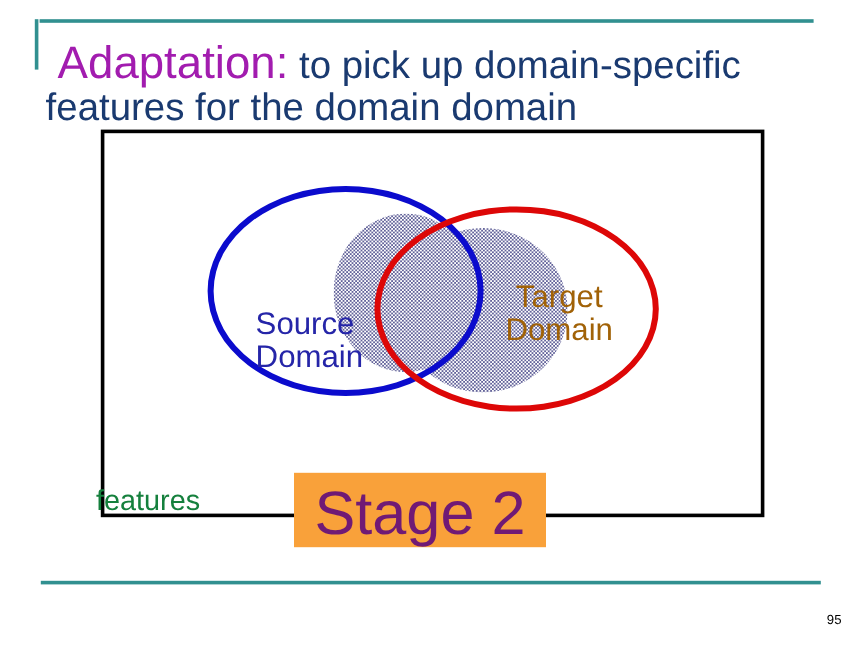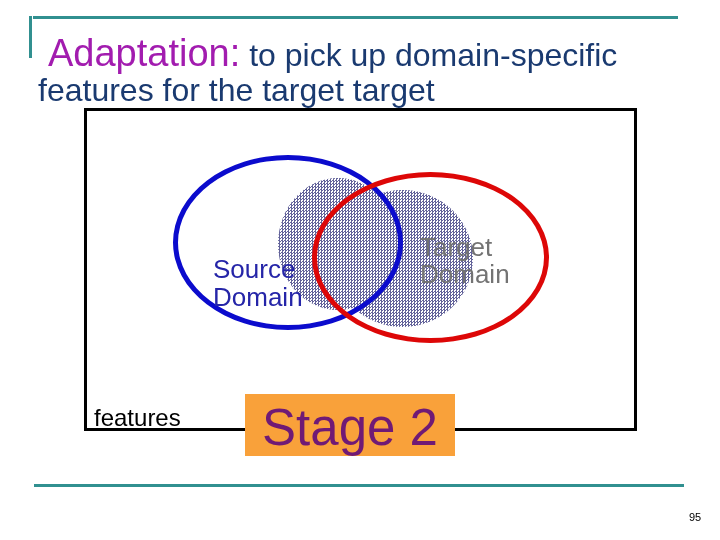--- a/index.html
+++ b/index.html
@@ -38,44 +38,44 @@
   }
   .gray1 { left:278px; top:178px; width:120px; height:132px; }
   .gray2 { left:332px; top:190px; width:141px; height:137px; }
 
   .ellipse { position:absolute; border-radius:50%; box-sizing:border-box; background:transparent; }
   .ellipse.blue { left:173px; top:155px; width:230px; height:175px; border:5px solid #0b0bcd; }
   .ellipse.red  { left:312px; top:172px; width:237px; height:171px; border:5px solid #dd0707; }
 
   .venn-label { position:absolute; font-size:26px; line-height:28px; }
   .label-source { left:213px; top:215px; color:#2525a8; text-align:left;margin-top:40px; }
-  .label-target { left:420px; top:234px; width:92px; color:#737373; line-height:27px; }
+  .label-target { left:420px; top:234px; width:92px; color:#a16207; text-align:center; line-height:27px; }
 
   
-  .features { position:absolute; left:94px; top:404px; font-size:24px; color:#000000; }
+  .features { position:absolute; left:80px; top:404px; font-size:24px; color:#15803d; }
   .stage-box {
     position:absolute; left:245px; top:394px; width:210px; height:62px;
     background:#f9a13a;
     display:flex; align-items:flex-end; justify-content:center;
   }
   .stage-box .stage-text { font-size:51px; line-height:52px; color:#701a75; padding-bottom:2px; }
 
   .page-number { position:absolute; left:660px; top:511px; font-size:11px; color:#000;margin-left:29px; }
 </style>
 </head>
 <body>
 
 <div class="slide">
 
   <div class="teal-top"></div>
   <div class="teal-left"></div>
 
   <div class="title">
     <div class="line1"><span class="accent">Adaptation:</span><span> to pick up domain-specific</span></div>
-    <div class="line2">features for the target target</div>
+    <div class="line2">features for the domain domain</div>
   </div>
 
   <div class="frame"></div>
 
   <div class="gray-blob gray1"></div>
   <div class="gray-blob gray2"></div>
   <div class="ellipse blue"></div>
   <div class="ellipse red"></div>
 
   <div class="venn-label label-source">

